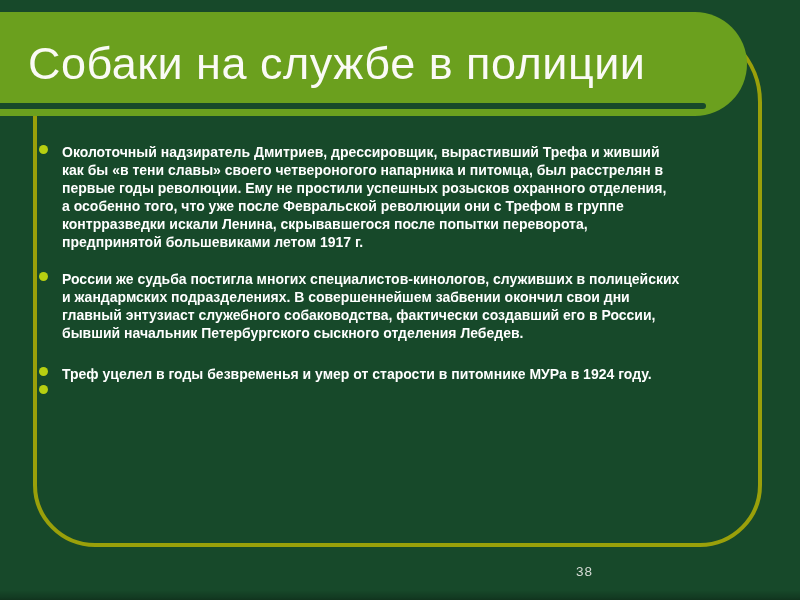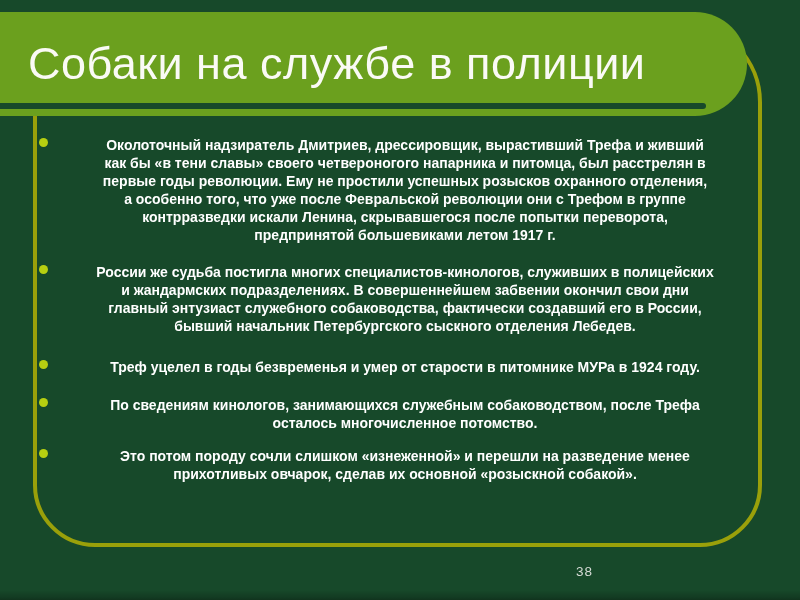--- a/index.html
+++ b/index.html
@@ -64,33 +64,32 @@
     top: 91px;
     width: 706px;
     height: 6px;
     background: var(--background);
     border-radius: 0 3px 3px 0;
   }
   
   .bullet-list {
     position: absolute;
     left: 36px;
-    top: 136px;
+    top: 143px;
     width: 712px;
     z-index: 3;
     list-style: none;
-    text-align: center;
   }
   .bullet-row {
     position: relative;
     padding-left: 26px;
   }
   .bullet-row:nth-child(1) { margin-bottom: 19px; }
   .bullet-row:nth-child(2) { margin-bottom: 23px; }
-  .bullet-row:nth-child(3) { margin-bottom: 20px; }
+  .bullet-row:nth-child(3) { margin-bottom: 0; }
   .bullet-row:nth-child(4) { margin-bottom: 15px; }
   .bullet-row:nth-child(5) { margin-bottom: 6px; }
   .bullet-dot {
     position: absolute;
     left: 3px;
     top: 2px;
     width: 9px;
     height: 9px;
     border-radius: 50%;
     background: var(--bullet-dot);
@@ -159,29 +158,22 @@
 бывший начальник Петербургского сыскного отделения Лебедев.</span>
   </li>
 
   <li class="bullet-row">
     <span class="bullet-dot"></span>
     <span class="bullet-text">Треф уцелел в годы безвременья и умер от старости в питомнике МУРа в 1924 году.</span>
   </li>
 
   <li class="bullet-row">
     <span class="bullet-dot"></span>
-    <span class="bullet-text">По сведениям кинологов, занимающихся служебным собаководством, после Трефа
-осталось многочисленное потомство.</span>
   </li>
 
 
-  <li class="bullet-row">
-    <span class="bullet-dot"></span>
-    <span class="bullet-text">Это потом породу сочли слишком «изнеженной» и перешли на разведение менее
-прихотливых овчарок, сделав их основной «розыскной собакой».</span>
-  </li>
 </ul>
 
   <div class="page-number">38</div>
 
   <div class="bottom-edge"></div>
 
 </div>
 
 </body></html>

